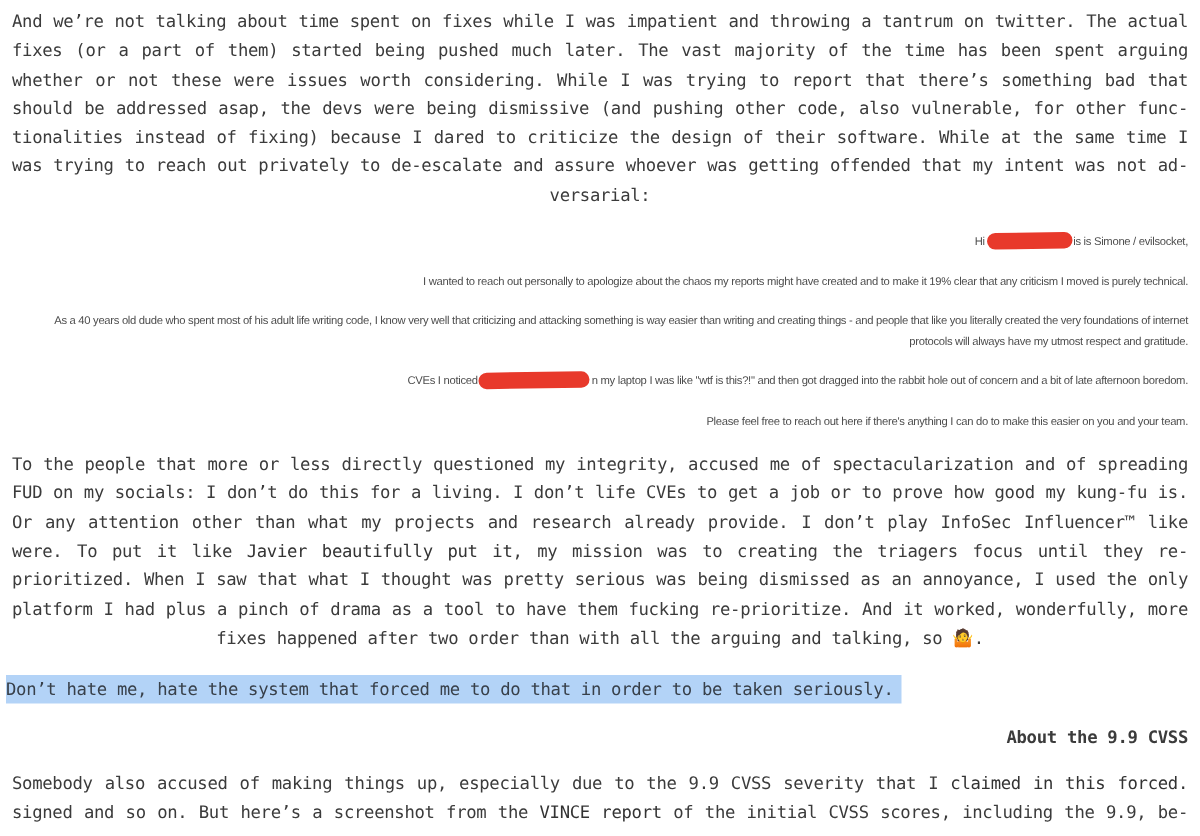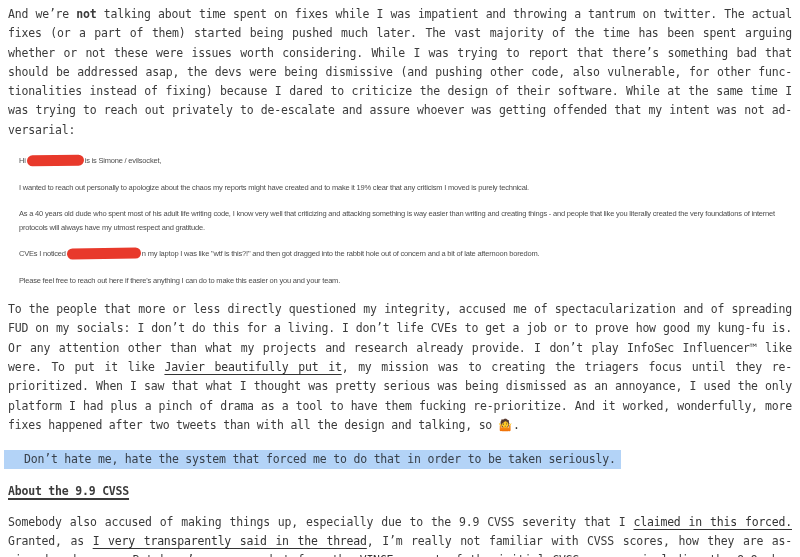--- a/index.html
+++ b/index.html
@@ -11,65 +11,65 @@
     width:784px;
   }
   
   .mono{
     font-family:"DejaVu Sans Mono",monospace;
     font-size:11.5px;
     letter-spacing:-0.2px;
     line-height:19.3px;
     color:#3b3b3b;
   }
-  .line{white-space:normal;}
+  .line{white-space:normal;text-align:center;}
   .line.j{text-align:justify;text-align-last:justify;}
-  .b{font-weight:bold;}
+  .b{font-weight:normal;}
   .i{}
   .link{
     color:#333333;
-    text-decoration:underline;
     text-underline-offset:2.5px;
     cursor:pointer;
   }
   .emoji{font-style:normal;}
   
   .email{
     font-family:"Liberation Sans","DejaVu Sans",sans-serif;
     font-size:7.5px;
     letter-spacing:-0.2px;
     line-height:13.5px;
     color:#4d4d4d;
     margin:14px 0 6px 11px;
     width:773px;
+    text-align:right;
   }
   .email p{margin:0 0 13px 0;}
   .redaction{
     display:inline-block;
     background:#e8392b;
     border-radius:7px;
     vertical-align:middle;
     margin:-2px 1px 0 1px;
     transform:rotate(-0.8deg);
   }
   
   .hl-wrap{margin:15px 0 0 0;}
   .hl{
     background:#b3d3f7;
     color:#38404a;
-    padding:2px 5px 3px 20px;
+    padding:2px 5px 3px 0;
     margin-left:-4px;
   }
   
   .heading{
     margin:13px 0 0 0;
     font-weight:bold;
-    text-decoration:underline;
     text-decoration-thickness:1.5px;
     text-underline-offset:3px;
+    text-align:right;
   }
   #para-cvss{margin-top:11px;}
 </style>
 </head>
 <body>
 
 <div class="page">
   <div id="para-fixes" class="mono">
       <div class="line j"><span>And we’re </span><span class="b">not</span><span> talking about time spent on fixes while I was impatient and throwing a tantrum on twitter. The </span><span class="i">actual</span></div>
       <div class="line j"><span class="i">fixes</span><span> (or a part of them) started being pushed much later. The vast majority of the time has been spent arguing</span></div>
@@ -88,27 +88,26 @@
       <p><span>Please feel free to reach out here if there's anything I can do to make this easier on you and your team.</span></p>
     </div>
 
   <div id="para-integrity" class="mono">
       <div class="line j"><span>To the people that more or less directly questioned my integrity, accused me of spectacularization and of spreading</span></div>
       <div class="line j"><span>FUD on my socials: I don’t do this for a living. I don’t life CVEs to get a job or to prove how good my </span><span class="i">kung-fu</span><span> is.</span></div>
       <div class="line j"><span>Or any attention other than what my projects and research already provide. I don’t play InfoSec Influencer™ like</span></div>
       <div class="line j"><span>were. To put it like </span><span class="link">Javier beautifully put it</span><span>, my mission was to creating the triagers focus until they re-</span></div>
       <div class="line j"><span>prioritized. When I saw that what I thought was pretty serious was being dismissed as an annoyance, I used the only</span></div>
       <div class="line j"><span>platform I had plus a pinch of drama as a tool to have them fucking re-prioritize. And it worked, wonderfully, more</span></div>
-      <div class="line"><span>fixes happened after two tweets than with all the design and talking, so </span><span class="emoji">🤷</span><span>.</span></div>
+      <div class="line"><span>fixes happened after two order than with all the arguing and talking, so </span><span class="emoji">🤷</span><span>.</span></div>
     </div>
 
   <div class="mono hl-wrap">
     <span class="hl">Don’t hate me, hate the system that forced me to do that in order to be taken seriously.</span>
   </div>
 
   <div class="mono heading">About the 9.9 CVSS</div>
 
   <div id="para-cvss" class="mono">
       <div class="line j"><span>Somebody also accused of making things up, especially due to the 9.9 CVSS severity that I </span><span class="link">claimed in this forced.</span></div>
-      <div class="line j"><span>Granted, as </span><span class="link">I very transparently said in the thread</span><span>, I’m really not familiar with CVSS scores, how they are as-</span></div>
       <div class="line j"><span>signed and so on. But here’s a screenshot from the </span><span class="link">VINCE report</span><span> of the initial CVSS scores, including the 9.9, be-</span></div>
     </div>
 </div>
 
 </body></html>

